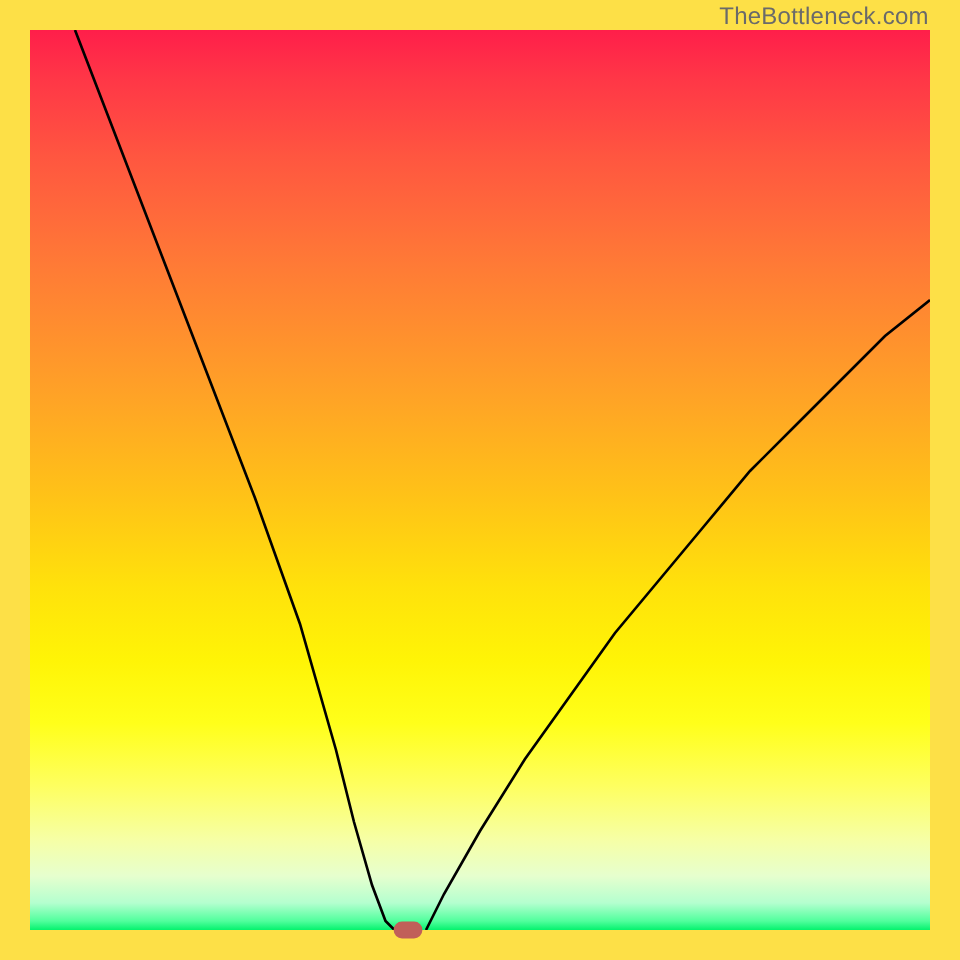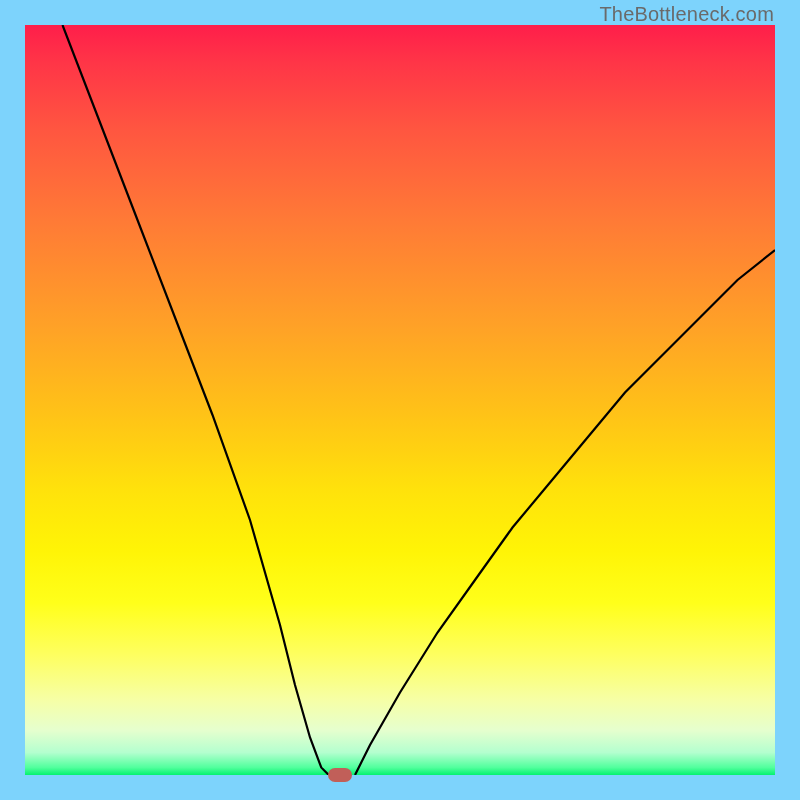--- a/index.html
+++ b/index.html
@@ -3,21 +3,21 @@
 <meta charset="utf-8">
 <style>
   * { margin: 0; padding: 0; box-sizing: border-box; }
   html, body { width: 800px; height: 800px; overflow: hidden; }
   body { background: #000; font-family: Arial, Helvetica, sans-serif; }
 
   .frame {
     position: absolute;
     left: 0; top: 0;
     width: 800px; height: 800px;
-    background: #7dd3fc;
+    background: #fde047;
   }
 
   .plot {
     position: absolute;
     left: 25px; top: 25px;
     width: 750px; height: 750px;
     background: linear-gradient(to bottom,
       #ff1e4a 0%,
       #ff3547 5%,
       #ff5640 14%,

